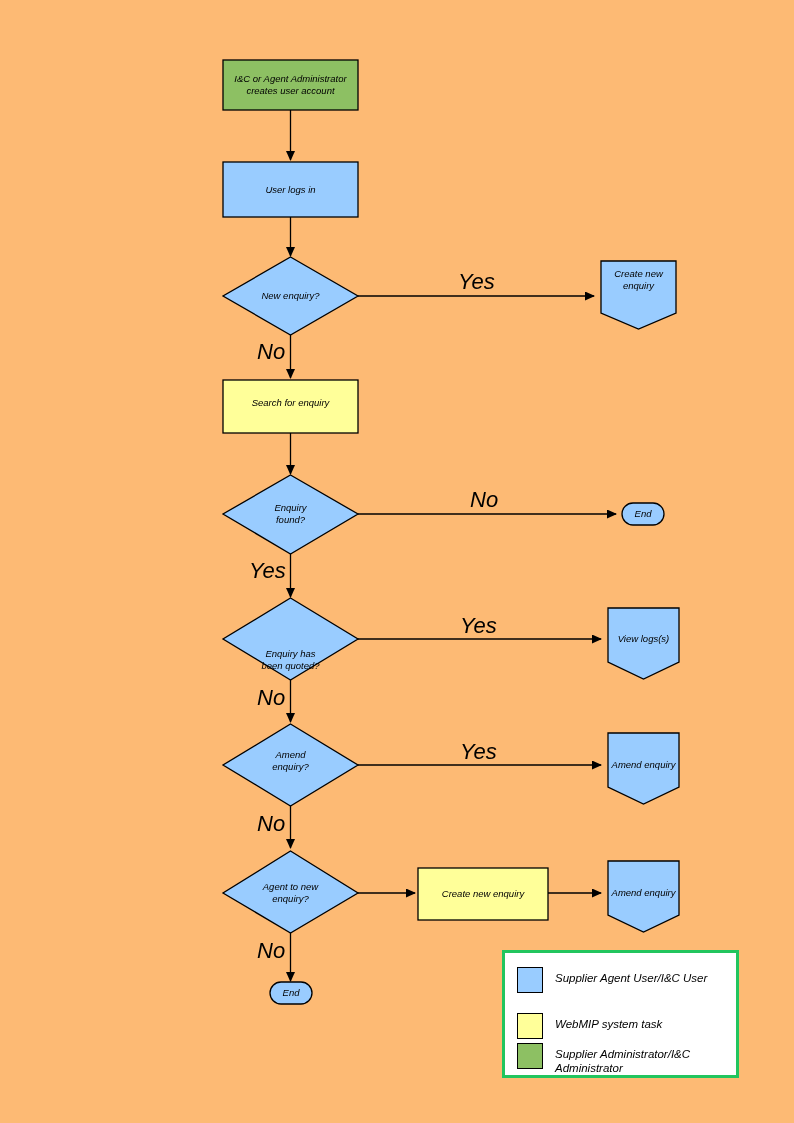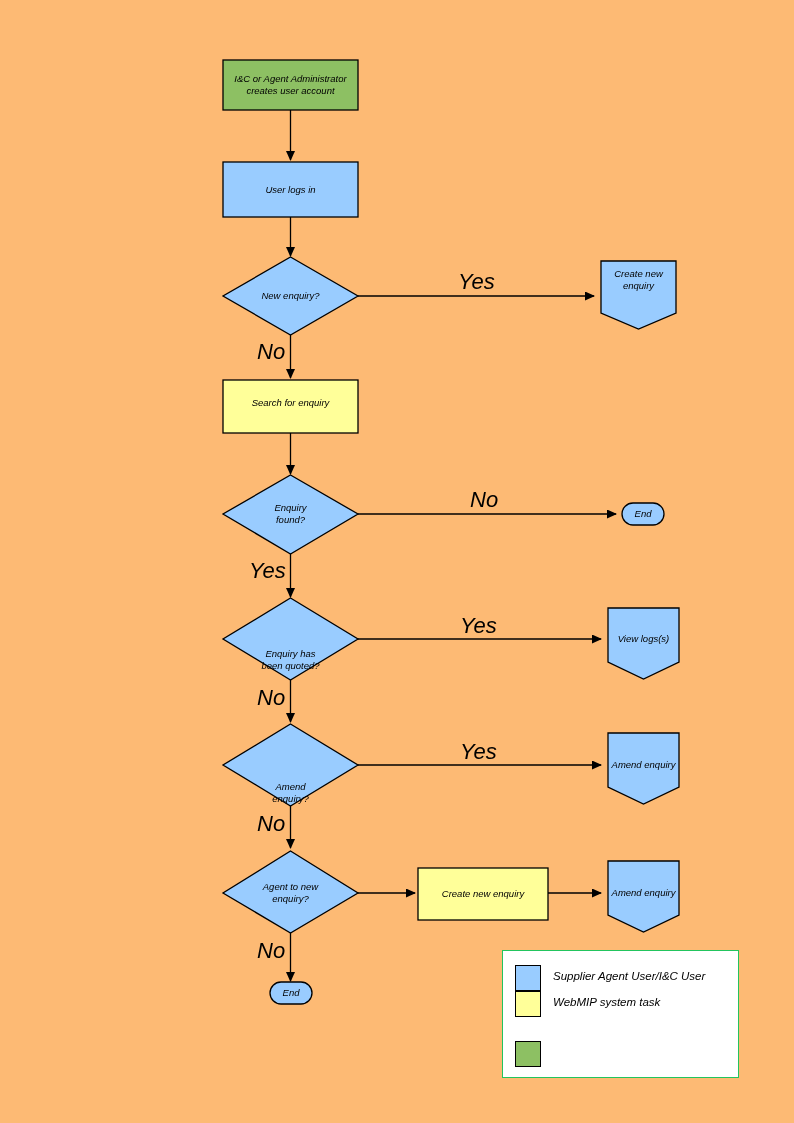--- a/index.html
+++ b/index.html
@@ -44,21 +44,21 @@
     line-height: 1;
     white-space: nowrap;
     text-align: center;
   }
   .legend-box {
     position: absolute;
     left: 502px;
     top: 950px;
     width: 237px;
     height: 128px;
-    border: 1px solid #22c55e;
+    border: 3px solid #22c55e;
     background: #ffffff;
     box-sizing: border-box;
   }
   .legend-row {
     position: absolute;
     display: flex;
     align-items: flex-start;
     left: 12px;
   }
   .legend-swatch {
@@ -170,21 +170,21 @@
   <div class="node-label" style="left:223px; top:495px; width:135px; height:38px;">Enquiry
 found?</div>
 
   <div class="node-label end-label" style="left:622px; top:503px; width:42px; height:22px;">End</div>
 
   <div class="node-label" style="left:223px; top:620px; width:135px; height:38px;margin-top:21px;">Enquiry has
 been quoted?</div>
 
   <div class="node-label" style="left:606px; top:620px; width:75px; height:38px;">View logs(s)</div>
 
-  <div class="node-label" style="left:223px; top:774px; width:135px; height:38px;">Amend
+  <div class="node-label" style="left:223px; top:742px; width:135px; height:38px;">Amend
 enquiry?</div>
 
   <div class="node-label" style="left:606px; top:748px; width:75px; height:34px;">Amend enquiry</div>
 
   <div class="node-label" style="left:223px; top:874px; width:135px; height:38px;">Agent to new
 enquiry?</div>
 
   <div class="node-label" style="left:418px; top:868px; width:130px; height:52px;">Create new enquiry</div>
 
   <div class="node-label" style="left:606px; top:876px; width:75px; height:34px;">Amend enquiry</div>
@@ -209,24 +209,26 @@
 
   <div class="edge-label" style="left:257px; top:940px;">No</div>
 
   <div class="legend-box">
 
     <div class="legend-row" style="top:14px;">
       <span class="legend-swatch" style="background:#99CCFF;"></span>
       <span class="legend-text">Supplier Agent User/I&amp;C User</span>
     </div>
 
-    <div class="legend-row" style="top:40px;">
+    <div class="legend-row" style="top:60px;">
       <span class="legend-swatch" style="background:#FFFF99;"></span>
       <span class="legend-text">WebMIP system task</span>
     </div>
 
     <div class="legend-row" style="top:90px;">
       <span class="legend-swatch" style="background:#8DC063;"></span>
+      <span class="legend-text">Supplier Administrator/I&amp;C
+Administrator</span>
     </div>
 
   </div>
 
 </div>
 
 </body></html>

